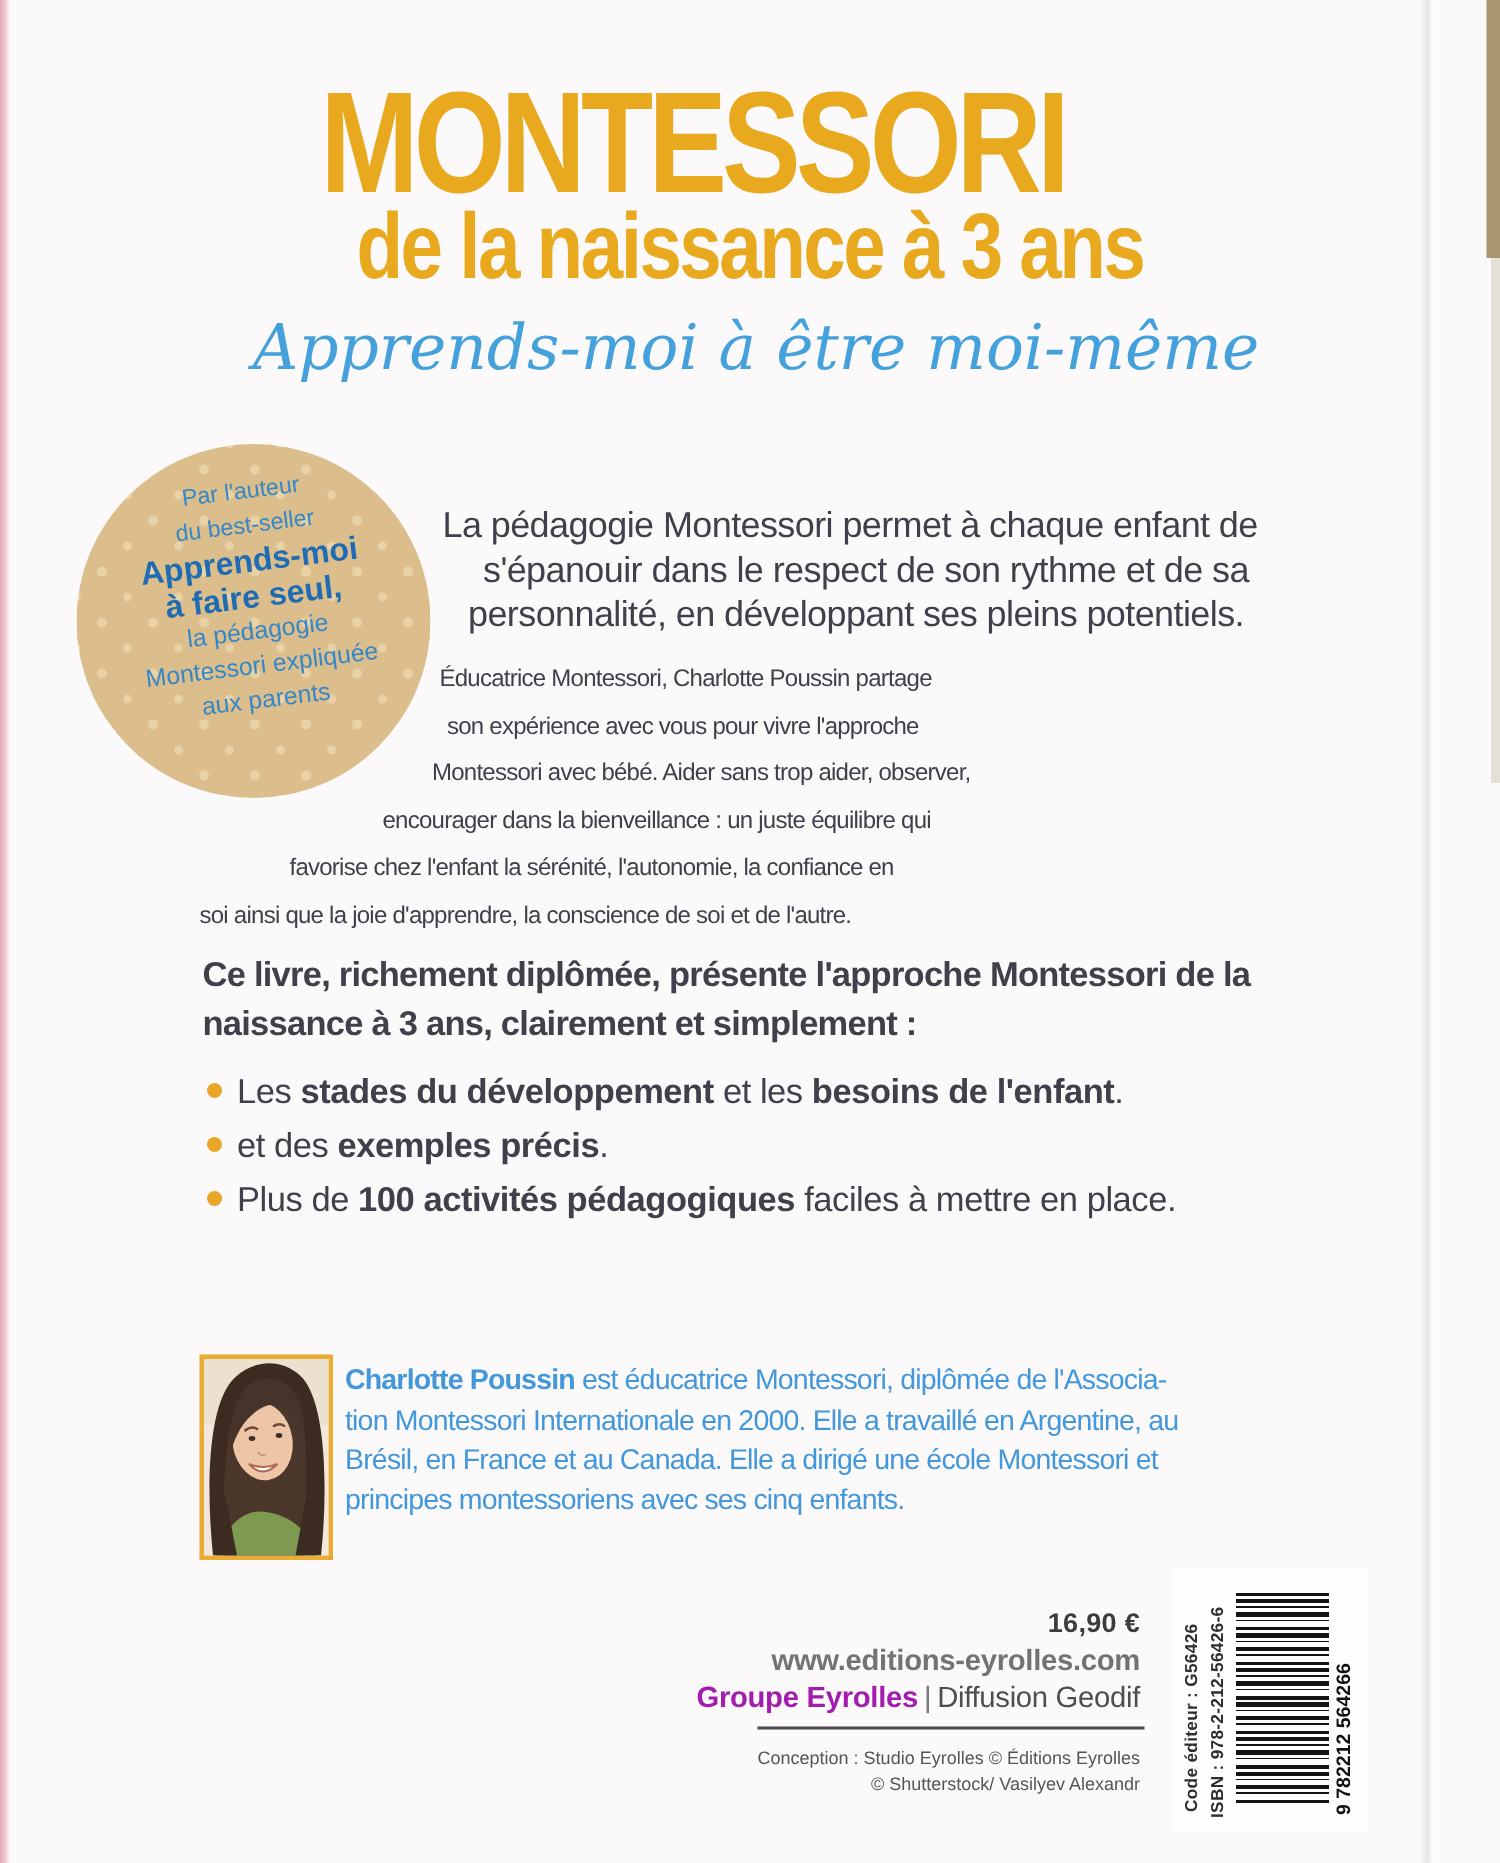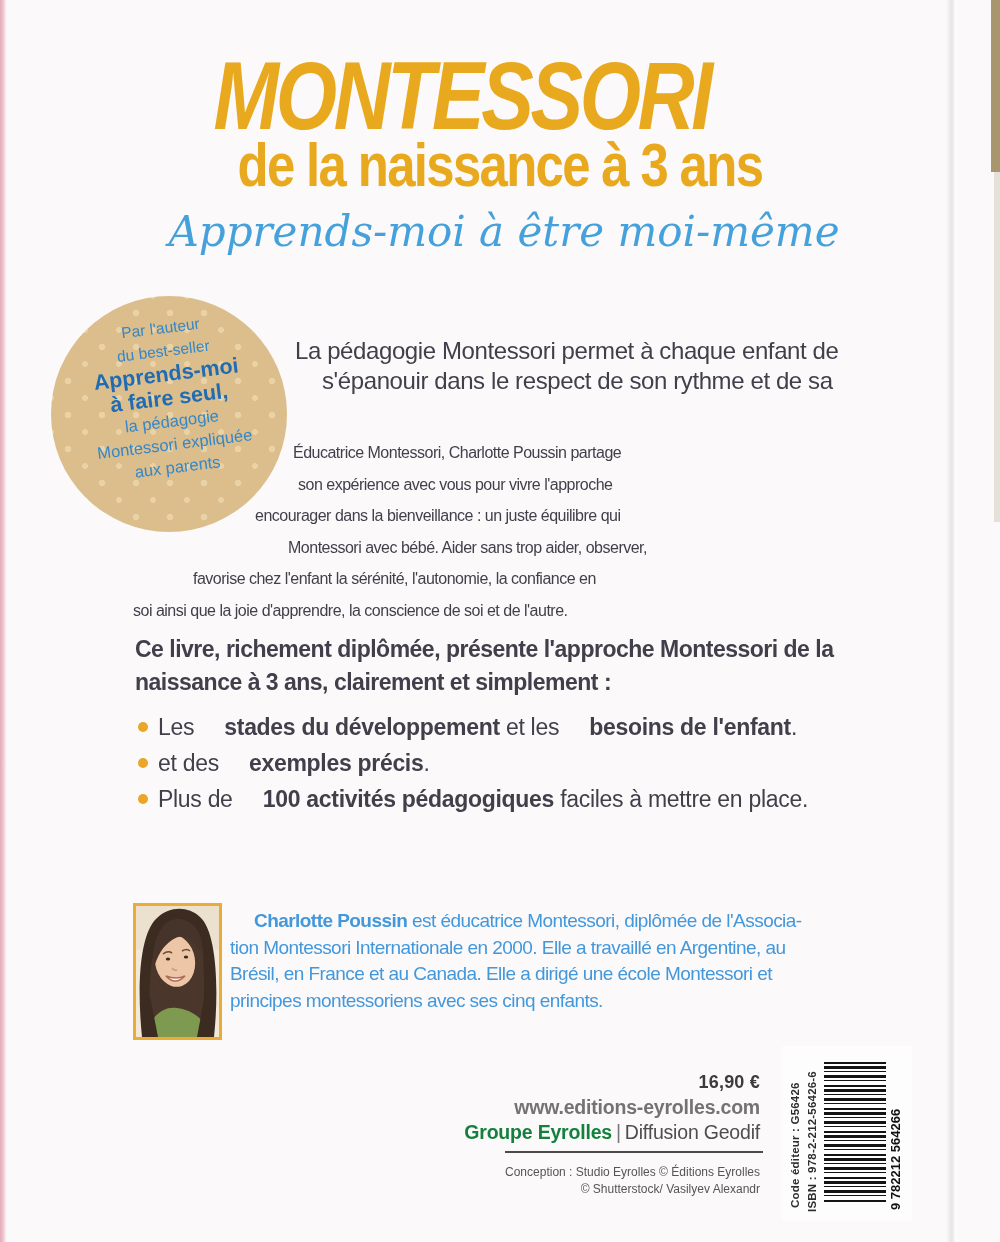--- a/index.html
+++ b/index.html
@@ -12,21 +12,21 @@
   
   .edge-left{position:absolute;left:0;top:0;width:7px;height:100%;
     background:linear-gradient(90deg,#e3abb7 0%,#eec6cd 45%,rgba(255,255,255,0) 95%);}
   .edge-tan{position:absolute;right:0;top:0;width:9px;height:172px;background:#a8966e;}
   .edge-tan2{position:absolute;right:0;top:172px;width:6px;height:350px;background:#d9d2c6;opacity:.65;}
   .crease{position:absolute;left:946px;top:0;width:14px;height:100%;
     background:linear-gradient(90deg,rgba(0,0,0,0) 0%,rgba(110,100,100,.14) 42%,rgba(255,255,255,.5) 68%,rgba(0,0,0,0) 100%);}
   
   .t1{position:absolute;left:0;top:48px;width:924px;text-align:center;margin:0;
     font-size:96px;line-height:96px;font-weight:bold;letter-spacing:-4px;
-    color:var(--title_yellow,#E9A91F);font-style:italic;}
+    color:var(--title_yellow,#E9A91F);}
   .t1 span,.t2 span{display:inline-block;transform:scaleX(.82);transform-origin:50% 50%;}
   .t2{position:absolute;left:0;top:134px;width:1000px;text-align:center;margin:0;
     font-size:62px;line-height:62px;font-weight:bold;letter-spacing:-2px;
     color:var(--title_yellow,#E9A91F);}
   .script{position:absolute;left:4px;top:209px;width:1000px;text-align:center;
     font-family:"DejaVu Serif",serif;font-style:italic;font-size:42px;line-height:46px;
     color:var(--script_blue,#45A1DC);letter-spacing:0px;}
   
   .badge{position:absolute;left:51px;top:296px;width:236px;height:236px;border-radius:50%;
     background-color:var(--badge_bg,#DCBE8C);
@@ -43,33 +43,33 @@
   .p1{position:absolute;left:130px;top:336px;font-size:24px;line-height:29.5px;letter-spacing:-.4px;}
   .p2{position:absolute;left:130px;top:437px;font-size:16px;line-height:31.5px;letter-spacing:-.5px;}
   .intro{position:absolute;left:135px;top:633px;font-size:23px;line-height:33px;
     font-weight:bold;letter-spacing:-.5px;}
   
   .bullets{position:absolute;left:130px;top:710px;width:800px;margin:0;padding:0;list-style:none;
     font-size:23px;line-height:34px;letter-spacing:-.3px;}
   .bullets li{position:relative;padding-left:28px;margin-bottom:2px;}
   .dot{position:absolute;left:8px;top:12px;width:10px;height:10px;border-radius:50%;
     background:var(--bullet_dot,#E9A629);}
-  .b{font-weight:bold;margin-left:24px;}
+  .b{font-weight:bold;}
   
   .photo{position:absolute;left:133px;top:903px;width:83px;height:131px;
     border:3px solid var(--photo_border,#EBAC35);box-sizing:content-box;background:#f1e8da;}
   .photo svg{display:block;}
   .bio{position:absolute;left:230px;top:908px;font-size:19px;line-height:26.5px;letter-spacing:-.55px;
     color:var(--bio_blue,#4397DB);}
   
   .footer{position:absolute;right:240px;top:1070px;text-align:right;color:#3c3c3c;}
   .price{font-size:18px;line-height:24px;letter-spacing:.2px;font-weight:bold;}
   .website{font-size:19.5px;line-height:26px;font-weight:bold;color:#737373;letter-spacing:-.2px;}
   .groupe{font-size:19.5px;line-height:25px;color:#4e4e4e;letter-spacing:-.2px;}
-  .groupe .gb{font-weight:bold;color:#15803d;}
+  .groupe .gb{font-weight:bold;color:#a21caf;}
   .groupe .gs{color:#777;padding:0 4px;}
   .rule{position:absolute;left:505px;top:1151px;width:258px;height:2px;background:#4a4a4a;}
   .credits{position:absolute;right:240px;top:1164px;text-align:right;
     font-size:12px;line-height:17px;color:#555;}
   
   .vert{position:absolute;writing-mode:vertical-rl;transform:rotate(180deg);
     white-space:nowrap;color:#2e2e2e;}
   .code-ed{left:789px;top:1058px;height:150px;font-size:11.5px;font-weight:bold;letter-spacing:.2px;}
   .isbn{left:806px;top:1052px;height:160px;font-size:11.5px;font-weight:bold;letter-spacing:.2px;}
   .bcnum{left:888px;top:1066px;height:144px;font-size:13px;font-weight:600;color:#111;}
@@ -104,27 +104,28 @@
       <div class="bld">à faire seul,</div>
       <div class="m">la pédagogie</div>
       <div class="m">Montessori expliquée</div>
       <div class="m">aux parents</div>
     </div>
   </div>
 
   <div class="p p1">
     <div class="ln" style="padding-left:165px">La pédagogie Montessori permet à chaque enfant de</div>
     <div class="ln" style="padding-left:192px">s'épanouir dans le respect de son rythme et de sa</div>
+    <div class="ln" style="padding-left:182px">personnalité, en développant ses pleins potentiels.</div>
   </div>
 
   <div class="p p2">
     <div class="ln" style="padding-left:163px">Éducatrice Montessori, Charlotte Poussin partage</div>
     <div class="ln" style="padding-left:168px">son expérience avec vous pour vivre l'approche</div>
+    <div class="ln" style="padding-left:158px">Montessori avec bébé. Aider sans trop aider, observer,</div>
     <div class="ln" style="padding-left:125px">encourager dans la bienveillance : un juste équilibre qui</div>
-    <div class="ln" style="padding-left:158px">Montessori avec bébé. Aider sans trop aider, observer,</div>
     <div class="ln" style="padding-left:63px">favorise chez l'enfant la sérénité, l'autonomie, la confiance en</div>
     <div class="ln" style="padding-left:3px">soi ainsi que la joie d'apprendre, la conscience de soi et de l'autre.</div>
   </div>
 
   <div class="intro">
     <div class="ln">Ce livre, richement diplômée, présente l'approche Montessori de la</div>
     <div class="ln">naissance à 3 ans, clairement et simplement :</div>
   </div>
 
   <ul class="bullets">

